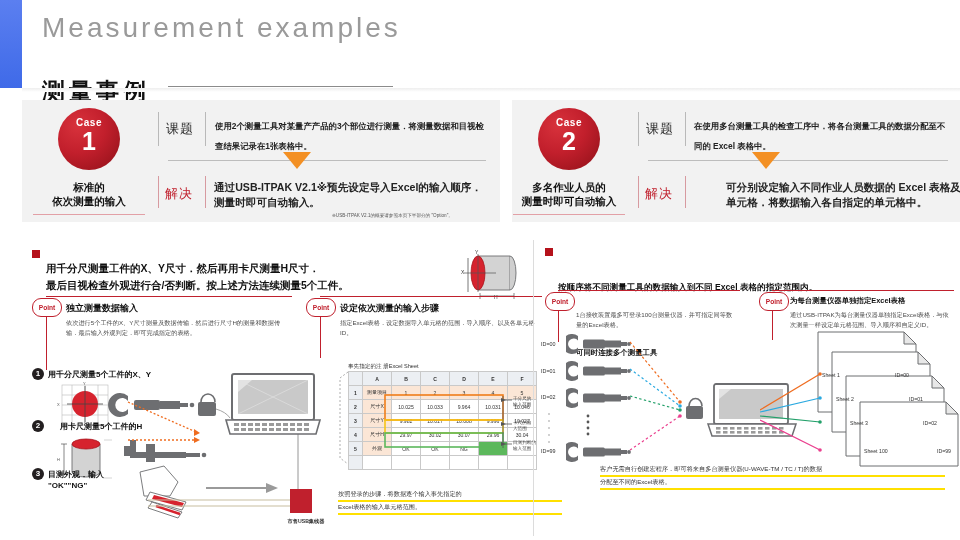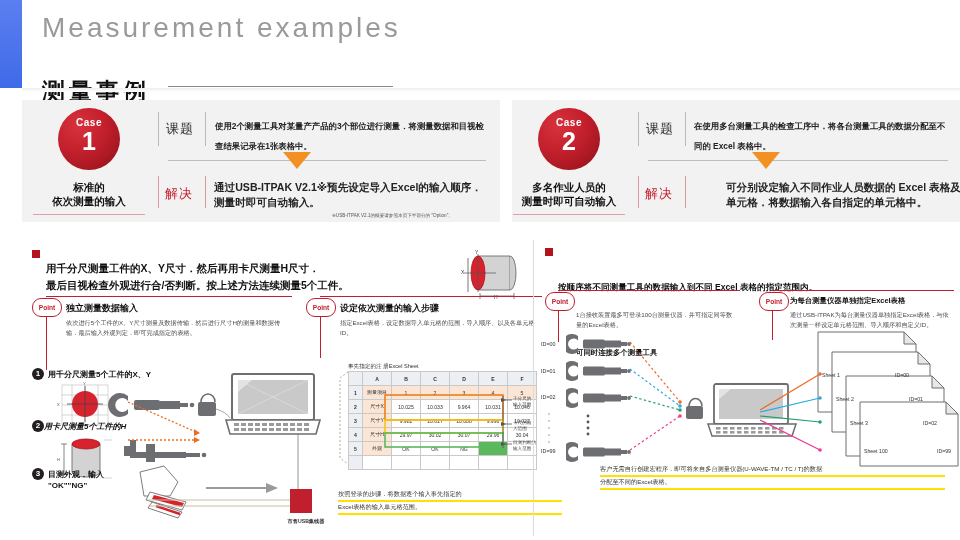--- a/index.html
+++ b/index.html
@@ -193,21 +193,21 @@
   <text x="27" y="3" font-size="4" fill="#555" font-family="Liberation Sans, sans-serif">Y</text>
 
   <path d="M72 14 a12 12 0 1 0 0 18 l0 -5 a7 7 0 1 1 0 -8 z" fill="#6d6e71"></path>
   <rect x="78" y="18" width="26" height="10" rx="2" fill="#6d6e71"></rect>
   <rect x="104" y="19" width="20" height="8" fill="#6d6e71"></rect>
   <rect x="124" y="21" width="8" height="4" fill="#6d6e71"></rect>
   <circle cx="136" cy="23" r="2.3" fill="#6d6e71"></circle>
 </svg>
 
 <div class="step-num" style="left:32px;top:420px;">2</div>
-<div class="step-tx" style="left:44px;top:421px;font-style:italic;">用卡尺测量5个工件的H</div>
+<div class="step-tx" style="left:60px;top:421px;">用卡尺测量5个工件的H</div>
 
 <svg style="position:absolute;left:56px;top:432px;" width="190" height="50">
   <path d="M16 12 L16 40 a14 5 0 0 0 28 0 L44 12 Z" fill="#d3d3d3" stroke="#6d6e71" stroke-width="0.9"></path>
   <ellipse cx="30" cy="12" rx="14" ry="5" fill="#d6232e" stroke="#a8121b" stroke-width="0.8"></ellipse>
   <path d="M8 12 L8 42 M5 12 H11 M5 42 H11" stroke="#555" stroke-width="0.7"></path>
   <text x="1" y="29" font-size="4" fill="#555" font-family="Liberation Sans, sans-serif">H</text>
   <path d="M48 8 H56 M48 46 H56" stroke="#bbb" stroke-width="0.6"></path>
 
   <rect x="74" y="20" width="56" height="6" fill="#6d6e71"></rect>
   <path d="M74 8 L80 8 L80 26 L74 26 Z" fill="#6d6e71"></path>

